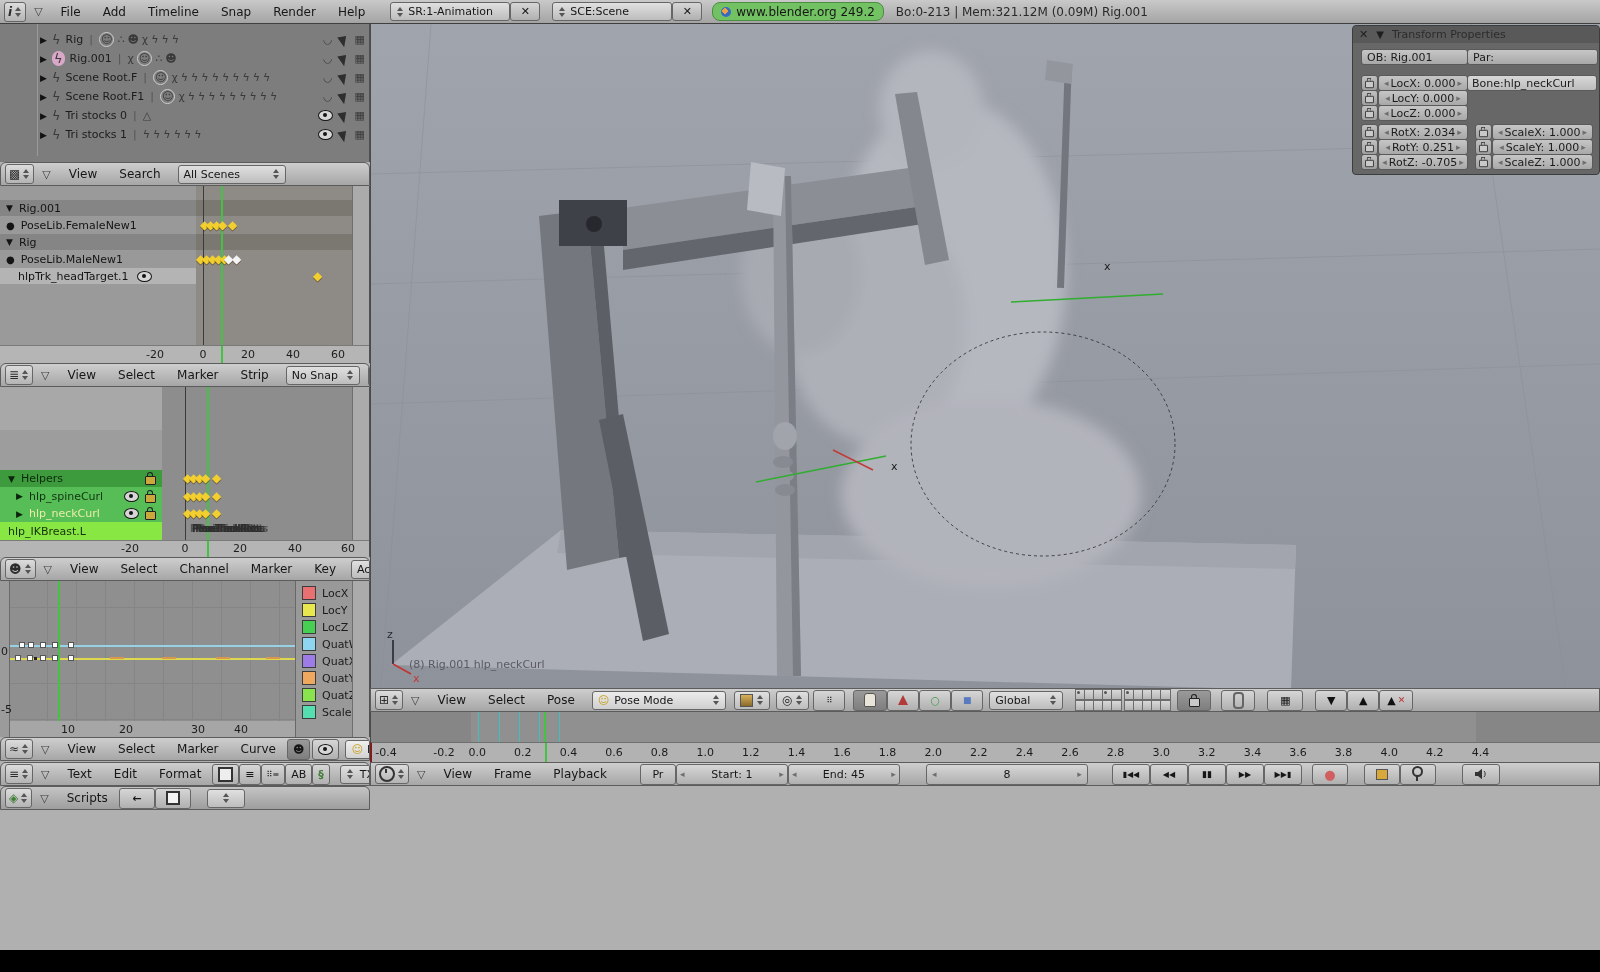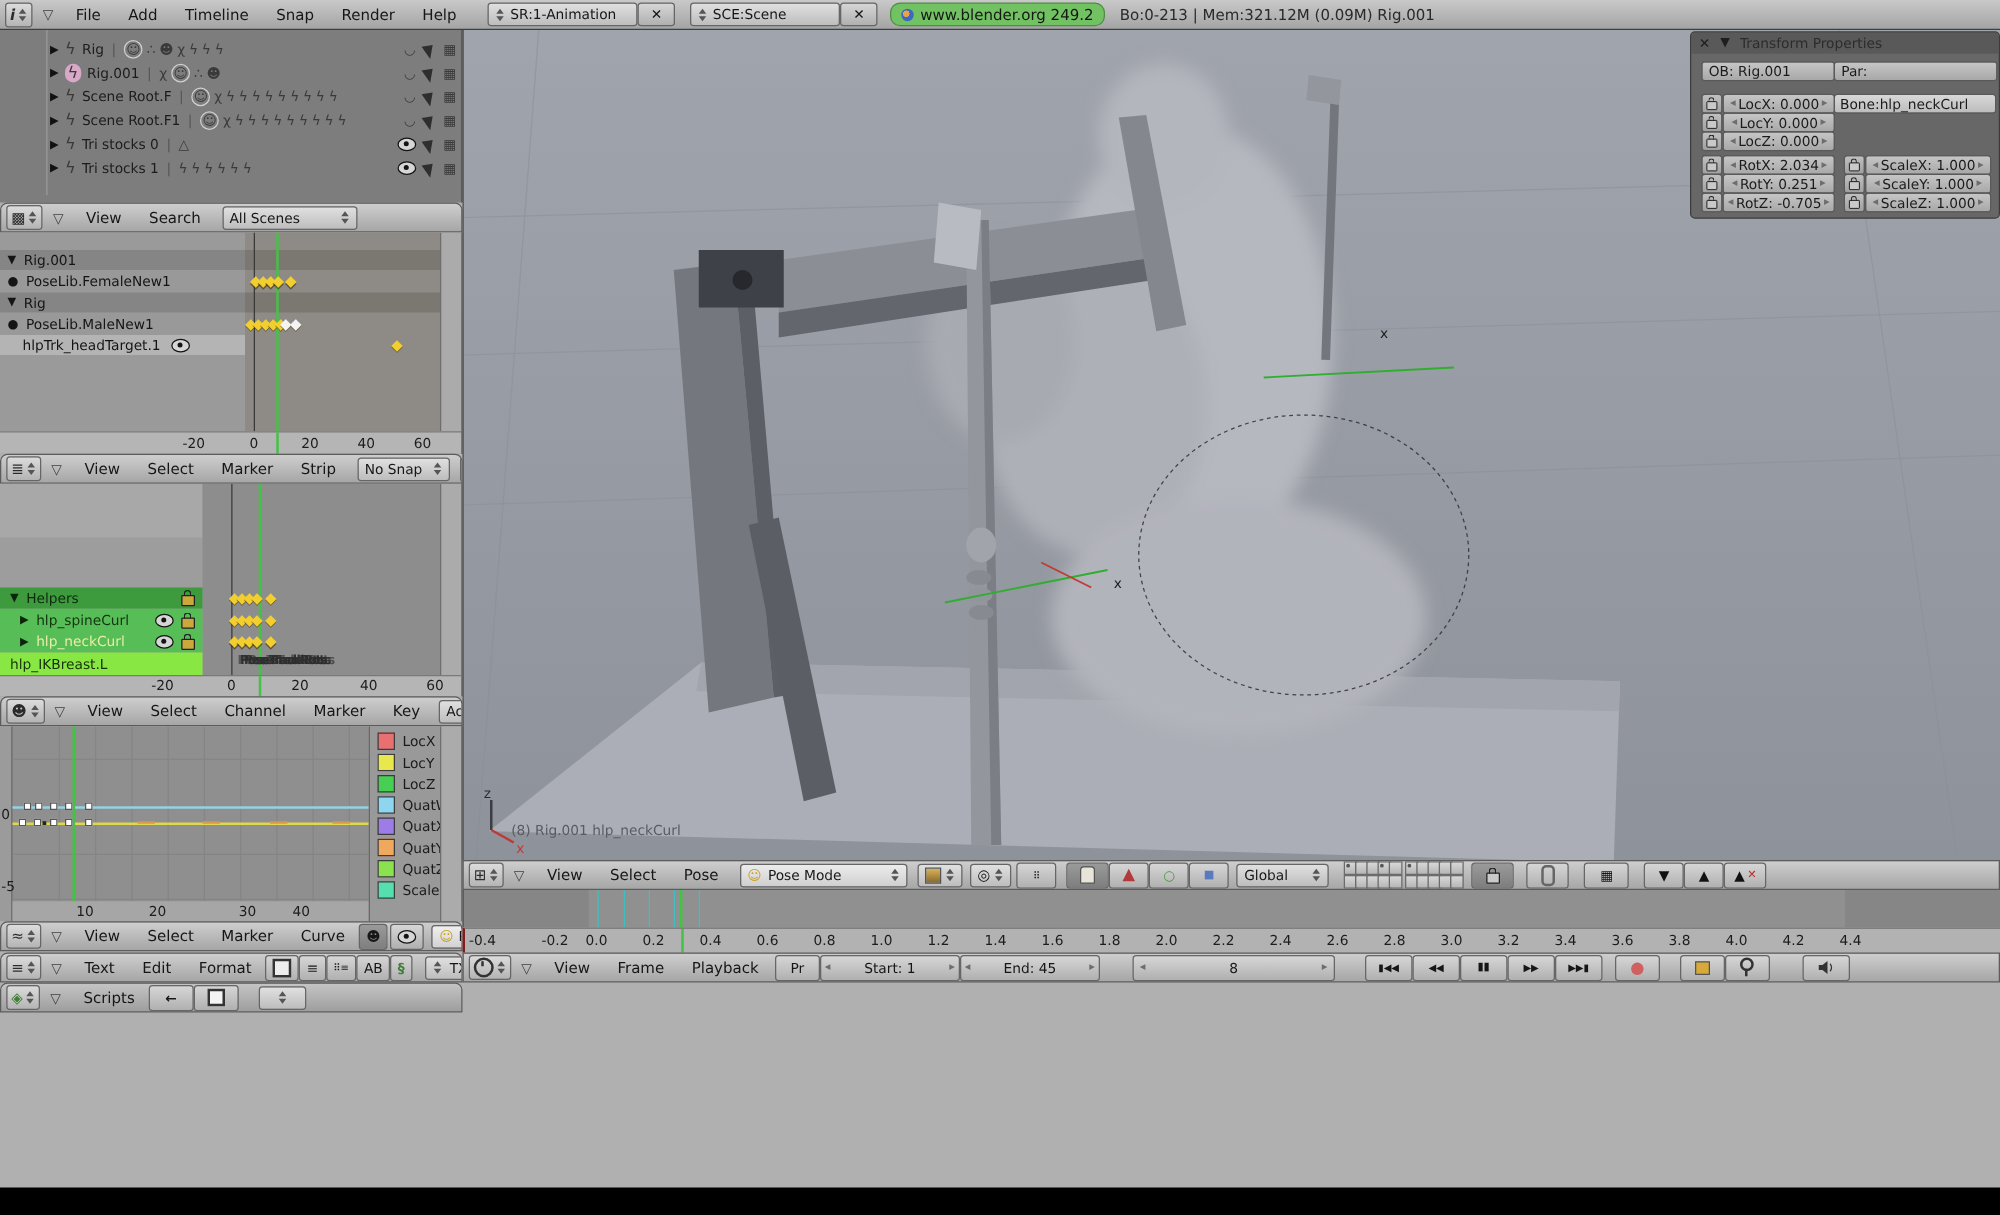--- a/index.html
+++ b/index.html
@@ -719,21 +719,21 @@
     <span class="etype">
         <span class="clockic"></span>
         <span class="spin"></span>
       </span>
     <span class="tri">▽</span>
     <span id="timeline-menus" style="display:flex;">
         <span class="mi">View</span>
         <span class="mi">Frame</span>
         <span class="mi">Playback</span>
       </span>
-    <span class="pbtn" style="margin-left:2px;width:24px;height:19px;">
+    <span class="pbtn" style="margin-left:22px;width:24px;height:19px;">
         <span>Pr</span>
       </span>
     <span class="pbtn" style="width:104px;height:19px;justify-content:space-between;padding:0 3px;">
       <span class="narrow">◂</span>
       <span>Start: 1</span>
       <span class="narrow">▸</span>
     </span>
     <span class="pbtn" style="width:104px;height:19px;justify-content:space-between;padding:0 3px;">
       <span class="narrow">◂</span>
       <span>End: 45</span>

